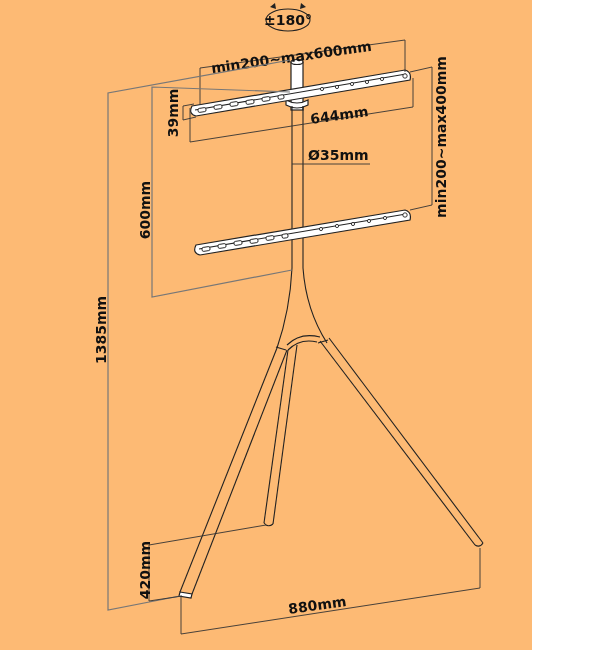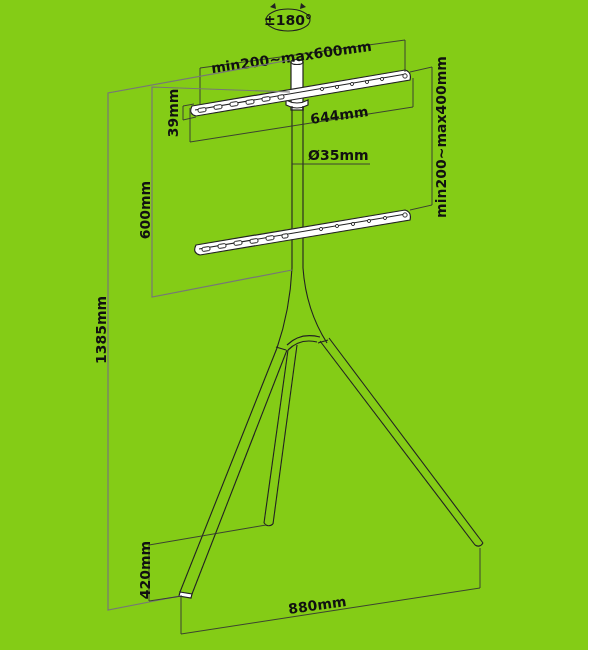--- a/index.html
+++ b/index.html
@@ -1,16 +1,16 @@
 <!DOCTYPE html>
 <html><head>
   <meta charset="utf-8">
   <style>
     html, body { margin: 0; padding: 0; background: #ffffff; }
-    #stage { position: relative; width: 588px; height: 650px; background: #84cc16; overflow: hidden; }
+    #stage { position: relative; width: 532px; height: 650px; background: #fdba74; overflow: hidden; }
     svg { position: absolute; left: 0; top: 0; }
     .ln { stroke: #222; stroke-width: 1.1; fill: none; }
     .dim { stroke: #333; stroke-width: 0.9; fill: none; }
     .dimg { stroke: #777; stroke-width: 1.2; fill: none; }
     .part { stroke: #222; stroke-width: 1.2; fill: #fff; }
     .hole { stroke: #222; stroke-width: 0.9; fill: #fff; }
     .lbl { font-family: "DejaVu Sans", sans-serif; font-weight: bold; font-size: 14px; fill: #111; }
   </style>
 </head>
 <body>

